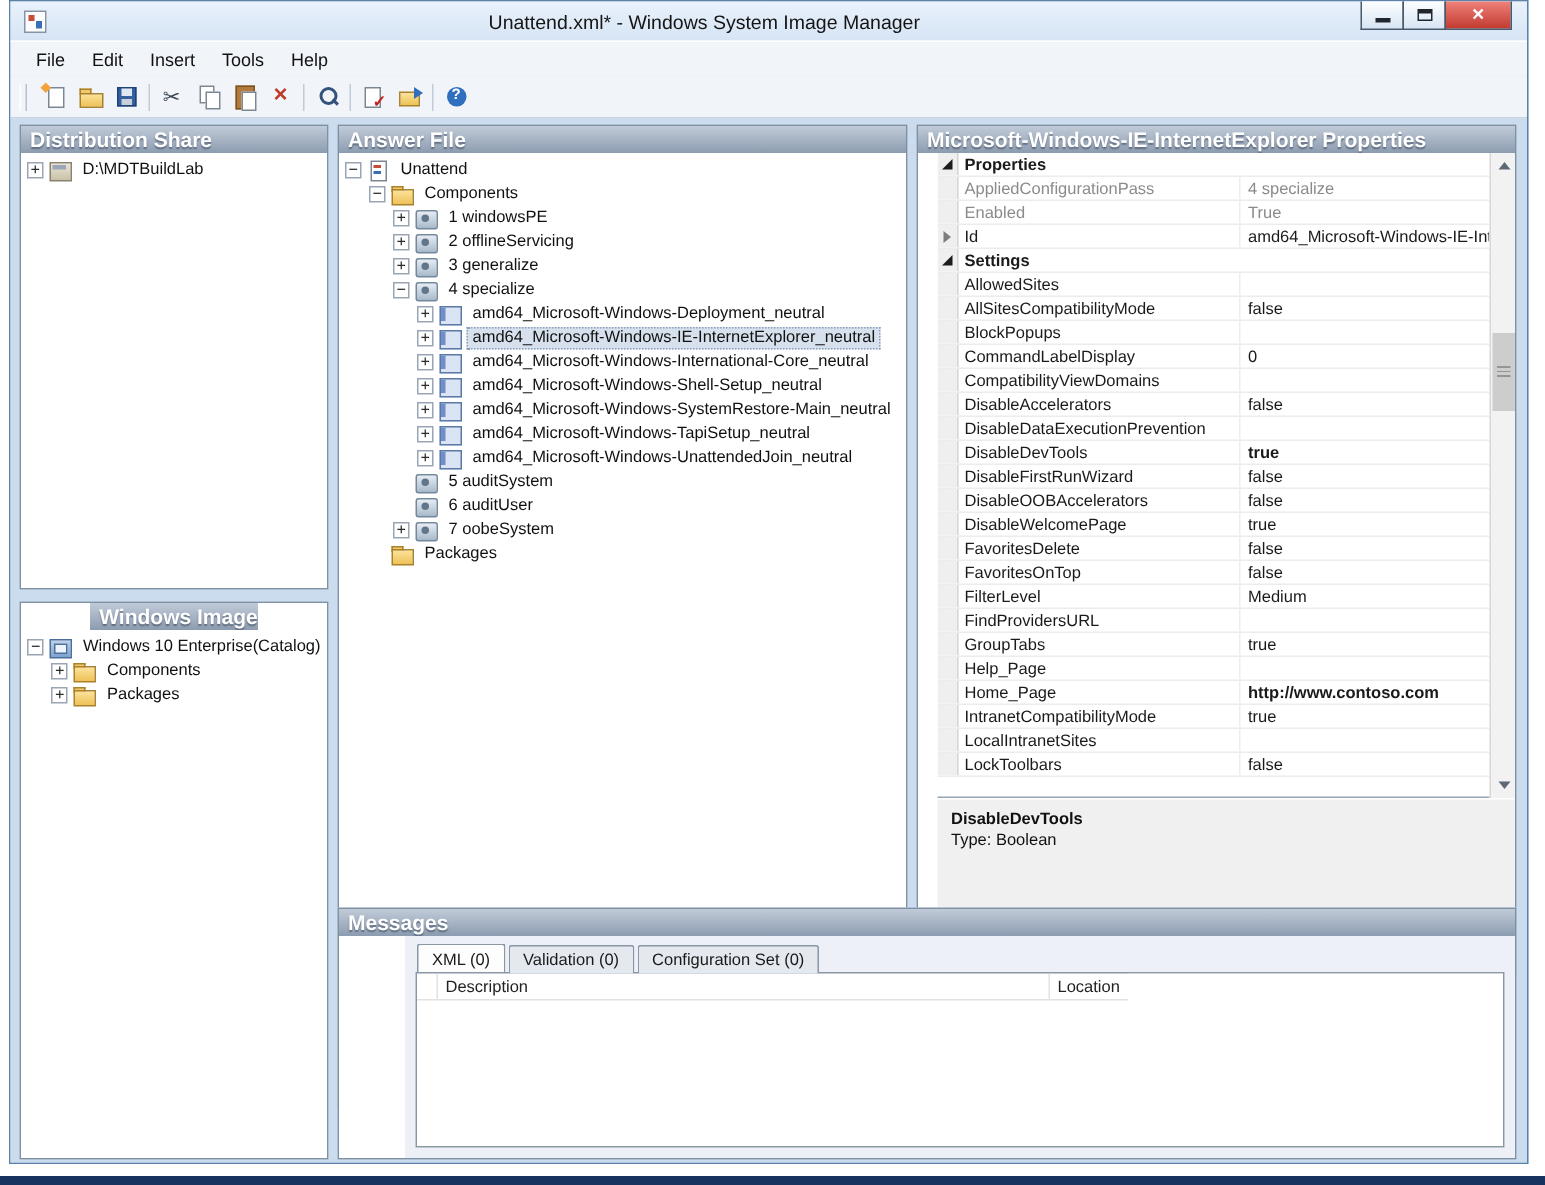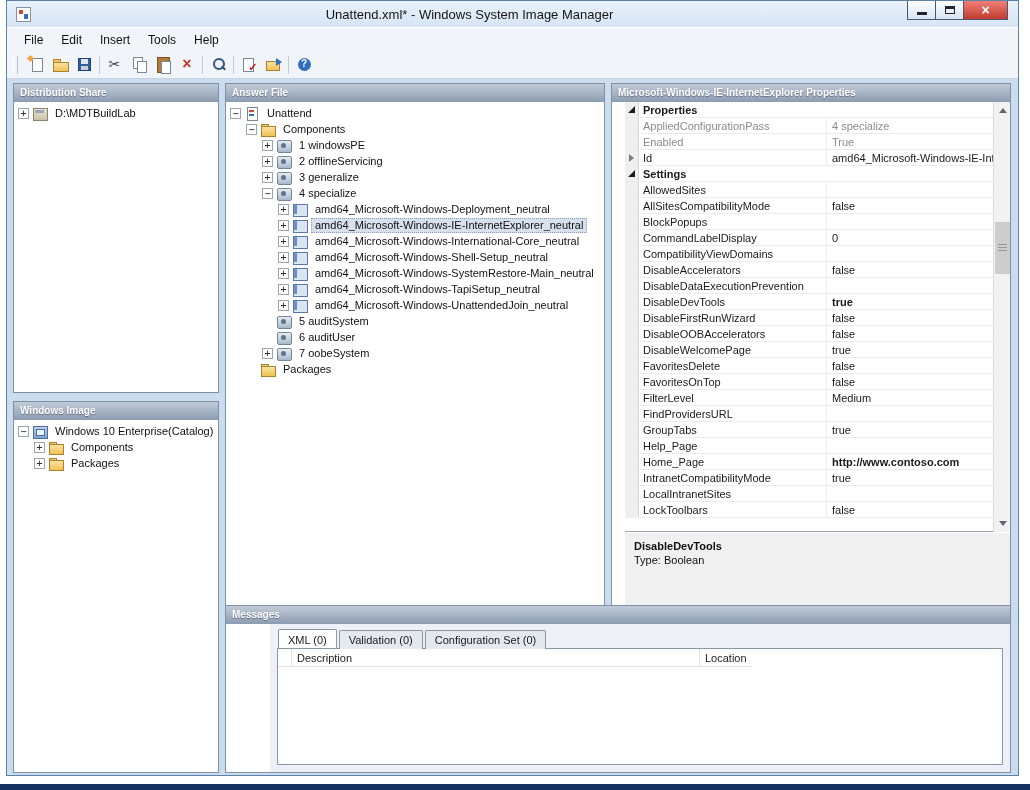--- a/index.html
+++ b/index.html
@@ -55,23 +55,23 @@
   .tbi-validate::after { content:"\2713"; position:absolute; right:0; bottom:-1px; font-size:11px; font-weight:bold; color:#c42222; }
   .tbi-create-config-set::before { content:""; position:absolute; left:1px; top:5px; width:12px; height:8px; background:linear-gradient(#fbe29a,#eec256); border:1px solid #a9822f; }
   .tbi-create-config-set::after { content:""; position:absolute; right:0; top:2px; width:0; height:0; border-top:4px solid transparent; border-bottom:4px solid transparent; border-left:6px solid #2f6fbe; }
   .tbi-help::before { content:""; position:absolute; left:2px; top:2px; width:13px; height:13px; border-radius:50%; background:#2f6fbe; }
   .tbi-help::after { content:"?"; position:absolute; left:0; top:2px; width:17px; text-align:center; color:#fff; font-weight:bold; font-size:10px; }
 
   
   .workspace { position:absolute; left:0; right:0; top:78px; bottom:0; background:#cbdcee; }
   .panel { position:absolute; border:1px solid #7c91a6; background:#fff; display:flex; flex-direction:column; overflow:hidden; }
   .panel-header { height:18px; flex:none; background:linear-gradient(#c1cbd8,#8c9cb0); color:#fff; font-weight:bold;
-                  font-size:10px; line-height:18px; padding-left:6px; text-shadow:0 1px 1px rgba(50,60,80,.55); white-space:nowrap; overflow:hidden; }
+                  font-size:14px; line-height:18px; padding-left:6px; text-shadow:0 1px 1px rgba(50,60,80,.55); white-space:nowrap; overflow:hidden; }
   .panel-dist   { left:6px;   top:4px;   width:206px; height:310px; }
-  .panel-winimg { left:6px;   top:322px; width:206px; height:372px; }
+  .panel-winimg { left:6px;   top:322px; width:206px; height:372px;align-items:center; }
   .panel-answer { left:218px; top:4px;   width:380px; height:656px; }
   .panel-props  { left:604px; top:4px;   width:400px; height:568px; }
   .panel-msgs   { left:218px; top:526px; width:786px; height:168px; }
 
   
   .tree { flex:1; background:#fff; padding:3px 0 0 4px; font-size:11px; overflow:hidden; }
   .tree-row { display:flex; align-items:center; height:16px; white-space:nowrap; }
   .tree-indent { flex:none; display:inline-block; height:1px; }
   .expander { flex:none; width:11px; height:11px; border:1px solid #99a5b3; background:#fff; color:#2b2b2b;
               font-size:10px; line-height:9px; text-align:center; margin-right:4px; font-family:"DejaVu Sans Mono",monospace; }

